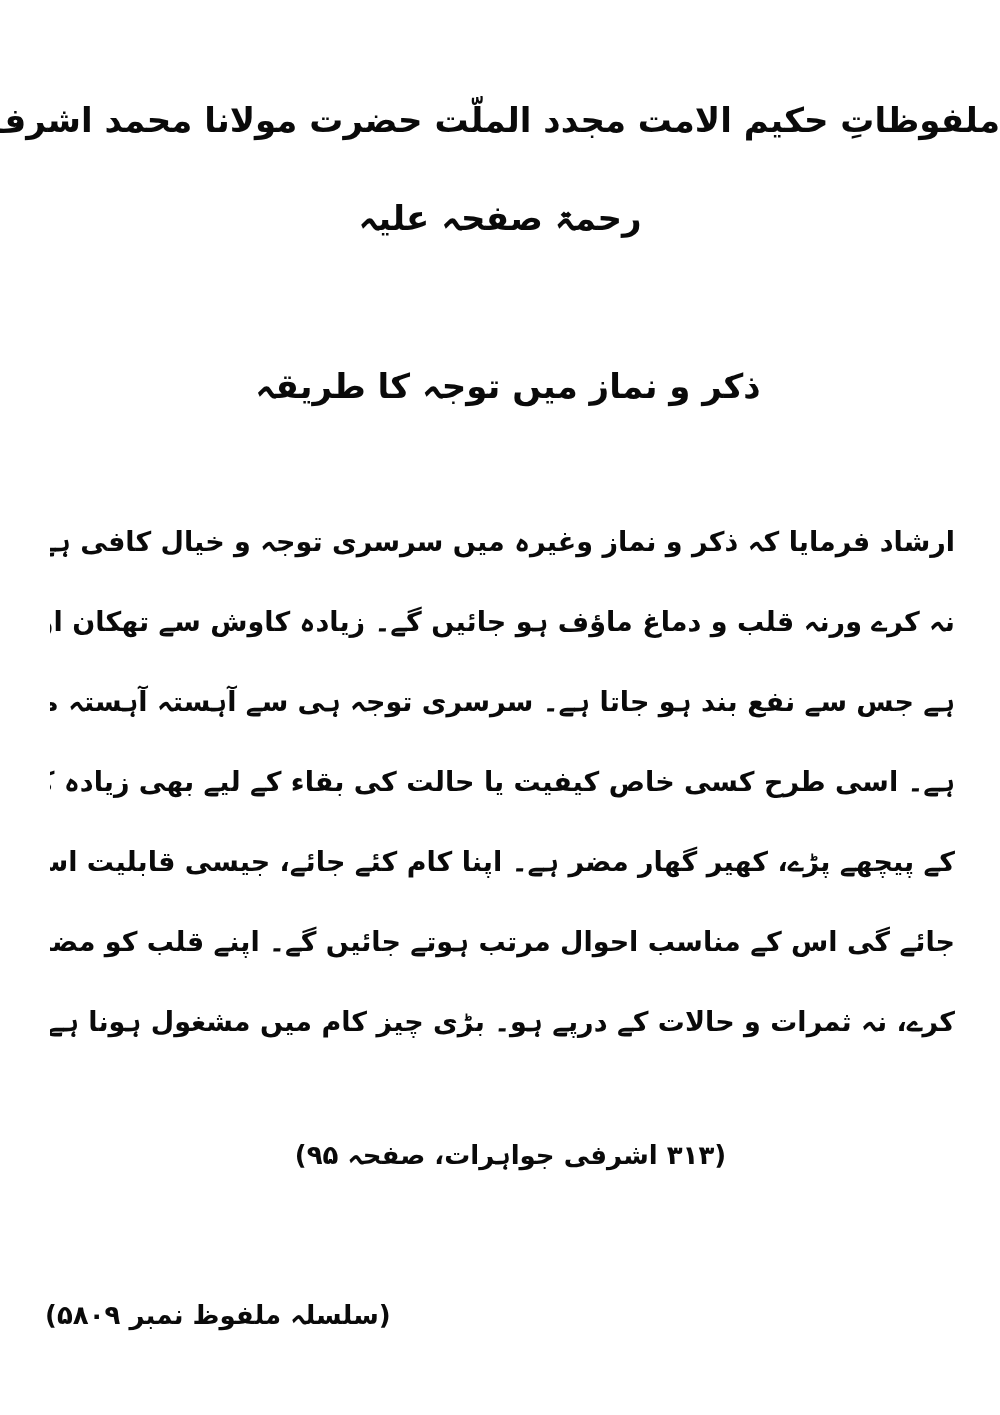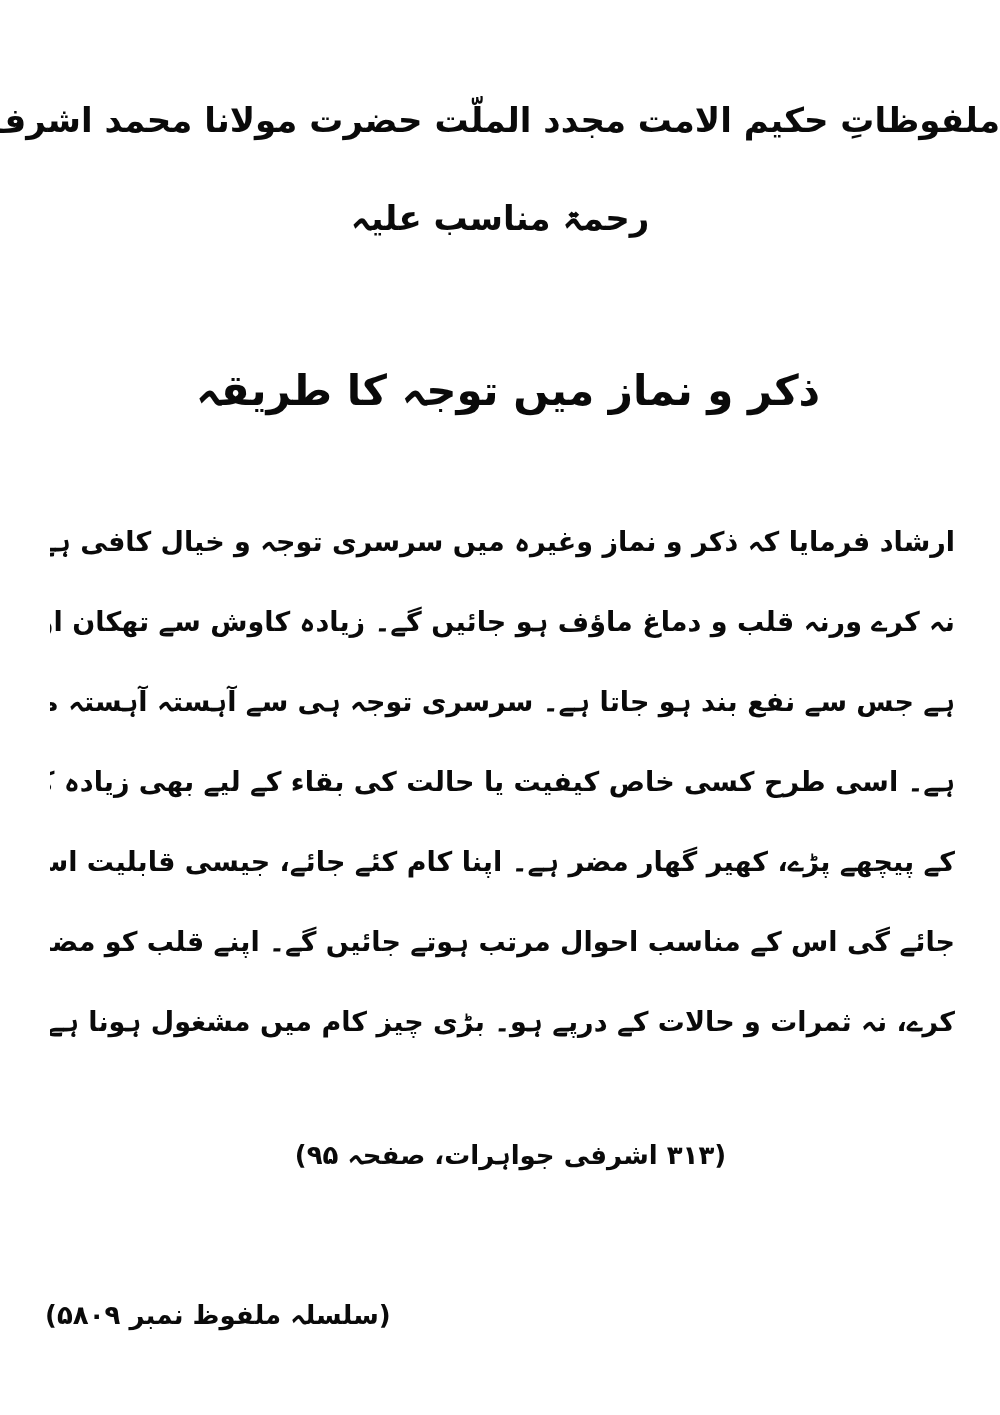--- a/index.html
+++ b/index.html
@@ -33,21 +33,21 @@
       top: 100px;
       font-size: 34px;
       letter-spacing: -0.5px;
     }
     #title-line-2 {
       top: 198px;
       font-size: 34px;
     }
     #heading {
       top: 366px;
-      font-size: 42px;
+      font-size: 34px;
       margin-left: 16px;
     }
     .body-text {
       position: absolute;
       top: 512px;
       left: 50px;
       right: 45px;
     }
     .body-line {
       height: 80px;
@@ -82,21 +82,21 @@
       text-align: right;
     }
   </style>
 </head>
 <body>
 
 <div class="page">
 
   <div class="title-line" id="title-line-1">ملفوظاتِ حکیم الامت مجدد الملّت حضرت مولانا محمد اشرف علی تھانوی</div>
 
-  <div class="title-line" id="title-line-2">رحمۃ مناسب علیہ</div>
+  <div class="title-line" id="title-line-2">رحمۃ صفحہ علیہ</div>
 
   <div class="title-line" id="heading">ذکر و نماز میں توجہ کا طریقہ</div>
 
   <div class="body-text">
     <div class="body-line">ارشاد فرمایا کہ ذکر و نماز وغیرہ میں سرسری توجہ و خیال کافی ہے، زیادہ کاوش توجہ میں</div>
     <div class="body-line">نہ کرے ورنہ قلب و دماغ ماؤف ہو جائیں گے۔ زیادہ کاوش سے تھکان اور پریشانی ہوتی</div>
     <div class="body-line">ہے جس سے نفع بند ہو جاتا ہے۔ سرسری توجہ ہی سے آہستہ آہستہ مکمل ملکہ حاصل ہو جاتا</div>
     <div class="body-line">ہے۔ اسی طرح کسی خاص کیفیت یا حالت کی بقاء کے لیے بھی زیادہ کاوش نہ کرے، نہ اس</div>
     <div class="body-line">کے پیچھے پڑے، کھیر گھار مضر ہے۔ اپنا کام کئے جائے، جیسی قابلیت اس کے سامنے بڑھتی</div>
     <div class="body-line">جائے گی اس کے مناسب احوال مرتب ہوتے جائیں گے۔ اپنے قلب کو مضطرب نہ</div>

